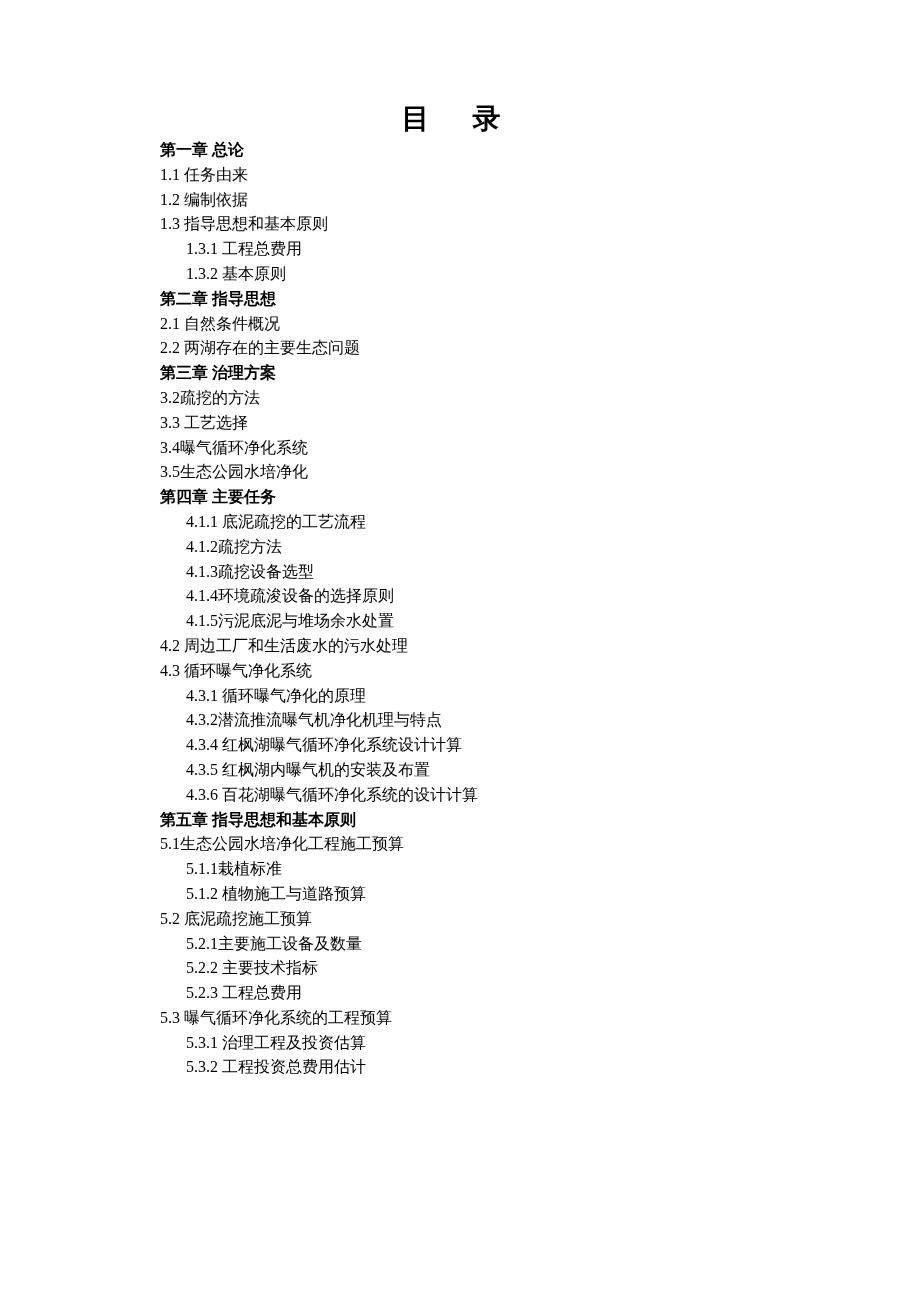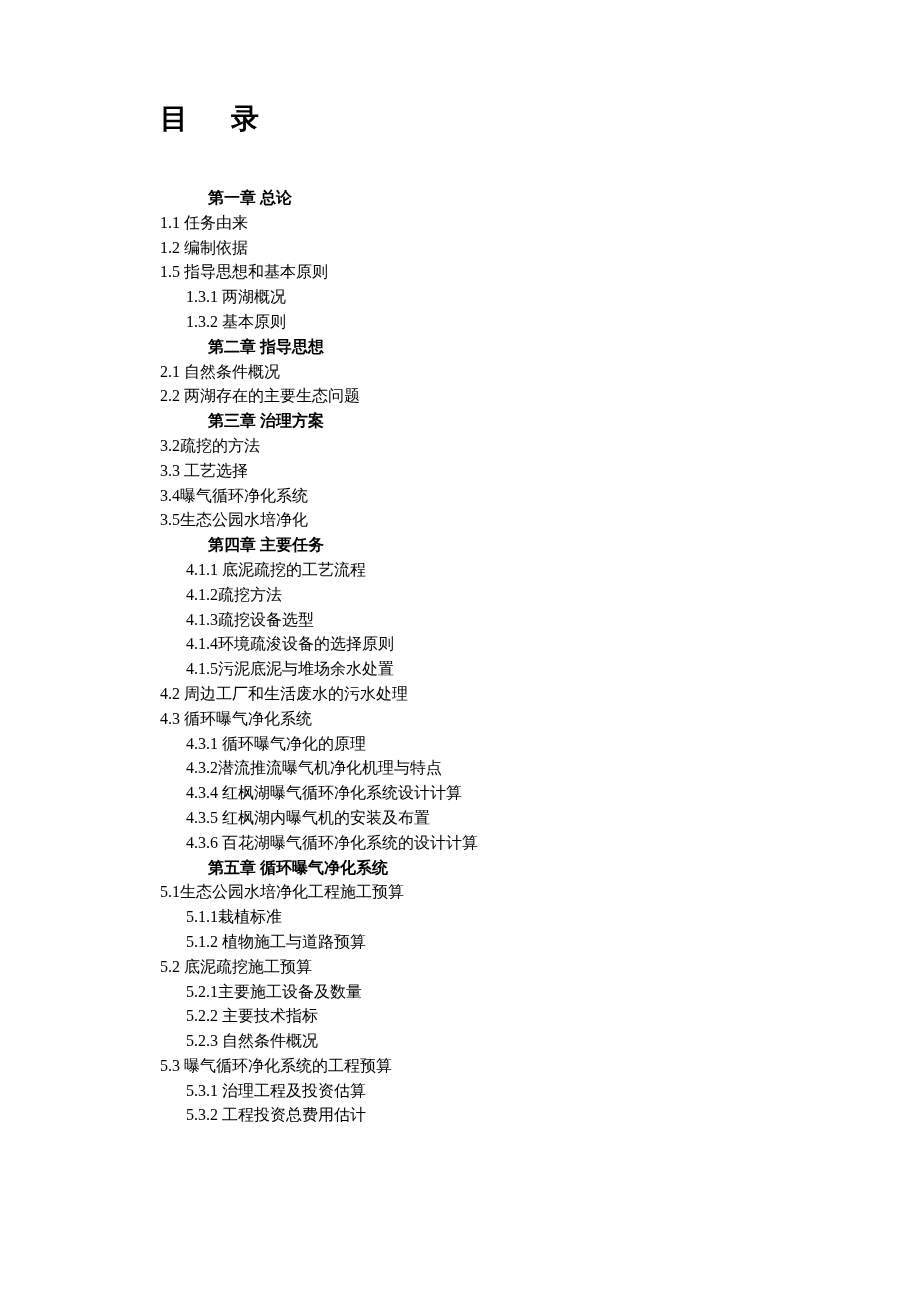--- a/index.html
+++ b/index.html
@@ -8,53 +8,52 @@
       margin: 0;
       padding: 0;
       width: 920px;
       height: 1302px;
       box-sizing: border-box;
     }
     .page {
       padding: 100px 160px 80px 160px;
     }
     .title {
+      text-align: center;
       font-size: 28px;
       font-weight: bold;
       letter-spacing: 18px;
-      margin-bottom: 48px;
       color: #000;
     }
     .toc {
       font-size: 16px;
       line-height: 1.55;
       color: #000;
     }
     .chapter {
       font-weight: bold;
-      margin-left: 48px;
     }
     .level1 {
       padding-left: 0;
     }
     .level2 {
       padding-left: 26px;
     }
   </style>
 </head>
 <body>
 
 <div class="page">
   <div class="title">目  录</div>
   <div class="toc" id="toc-container">
       <div class="chapter level1">第一章  总论</div>
       <div class="level1">1.1  任务由来</div>
       <div class="level1">1.2  编制依据</div>
-      <div class="level1">1.5  指导思想和基本原则</div>
-      <div class="level2">1.3.1 两湖概况</div>
+      <div class="level1">1.3  指导思想和基本原则</div>
+      <div class="level2">1.3.1 工程总费用</div>
       <div class="level2">1.3.2 基本原则</div>
       <div class="chapter level1">第二章  指导思想</div>
       <div class="level1">2.1 自然条件概况</div>
       <div class="level1">2.2 两湖存在的主要生态问题</div>
       <div class="chapter level1">第三章 治理方案</div>
       <div class="level1">3.2疏挖的方法</div>
       <div class="level1">3.3 工艺选择</div>
       <div class="level1">3.4曝气循环净化系统</div>
       <div class="level1">3.5生态公园水培净化</div>
       <div class="chapter level1">第四章  主要任务</div>
@@ -63,25 +62,25 @@
       <div class="level2">4.1.3疏挖设备选型</div>
       <div class="level2">4.1.4环境疏浚设备的选择原则</div>
       <div class="level2">4.1.5污泥底泥与堆场余水处置</div>
       <div class="level1">4.2 周边工厂和生活废水的污水处理</div>
       <div class="level1">4.3 循环曝气净化系统</div>
       <div class="level2">4.3.1 循环曝气净化的原理</div>
       <div class="level2">4.3.2潜流推流曝气机净化机理与特点</div>
       <div class="level2">4.3.4 红枫湖曝气循环净化系统设计计算</div>
       <div class="level2">4.3.5 红枫湖内曝气机的安装及布置</div>
       <div class="level2">4.3.6 百花湖曝气循环净化系统的设计计算</div>
-      <div class="chapter level1">第五章  循环曝气净化系统</div>
+      <div class="chapter level1">第五章  指导思想和基本原则</div>
       <div class="level1">5.1生态公园水培净化工程施工预算</div>
       <div class="level2">5.1.1栽植标准</div>
       <div class="level2">5.1.2 植物施工与道路预算</div>
       <div class="level1">5.2 底泥疏挖施工预算</div>
       <div class="level2">5.2.1主要施工设备及数量</div>
       <div class="level2">5.2.2 主要技术指标</div>
-      <div class="level2">5.2.3 自然条件概况</div>
+      <div class="level2">5.2.3 工程总费用</div>
       <div class="level1">5.3 曝气循环净化系统的工程预算</div>
       <div class="level2">5.3.1 治理工程及投资估算</div>
       <div class="level2">5.3.2 工程投资总费用估计</div>
     </div>
 </div>
 
 </body></html>

